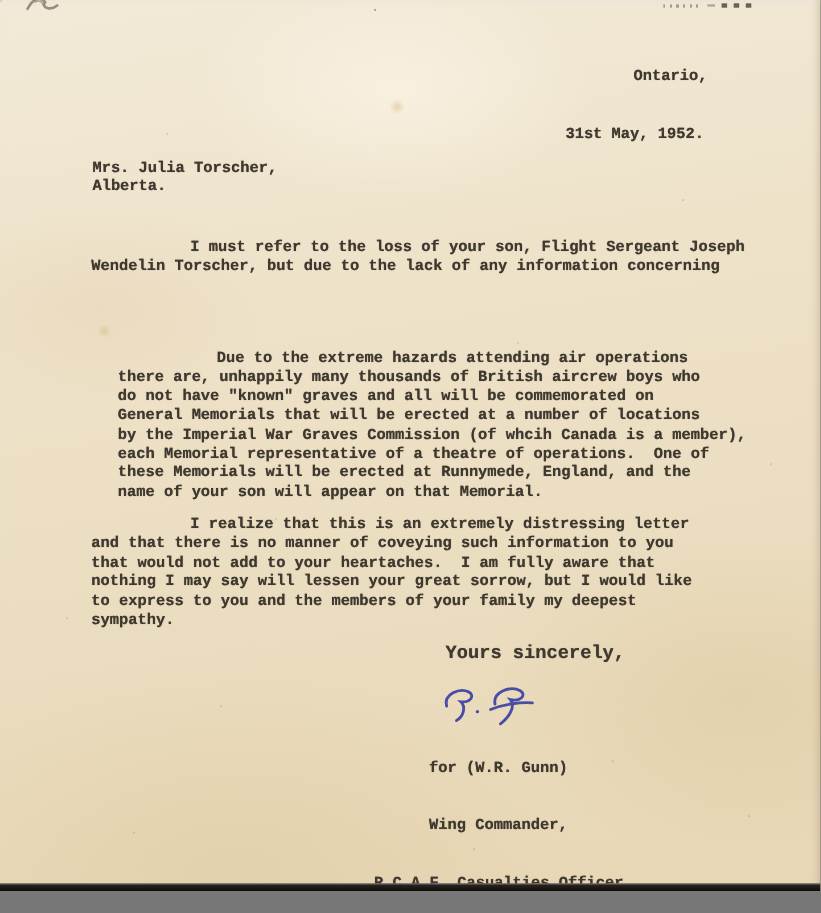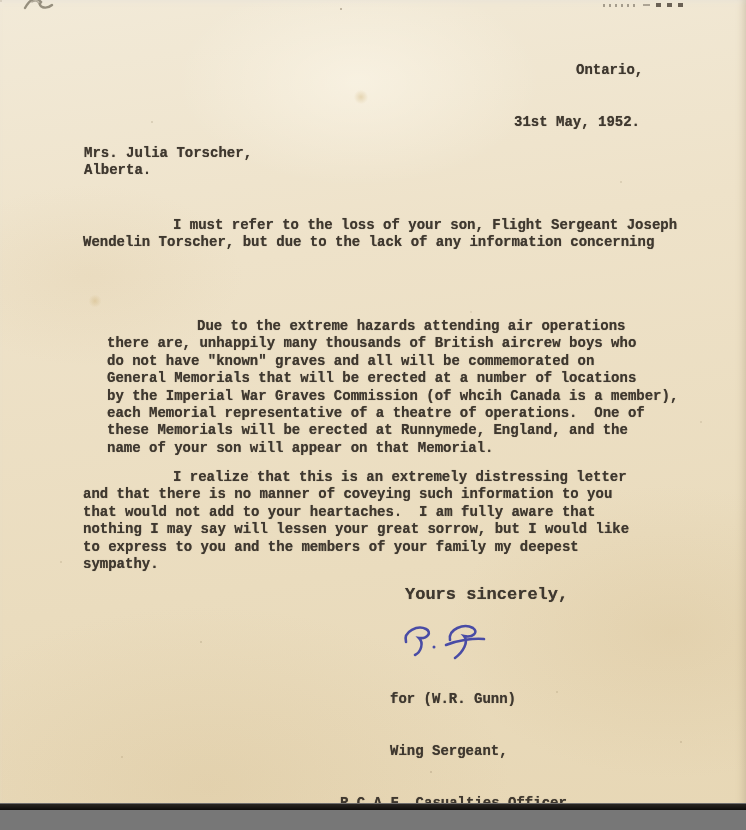--- a/index.html
+++ b/index.html
@@ -90,19 +90,19 @@
     <g fill="none" stroke="#3c40a4" stroke-width="2.6" stroke-linecap="round" opacity="0.92">
       <path d="M10,20 C7,9 22,3 30,7 C36,10 32,17 23,16 C28,21 25,30 19,33"></path>
       <circle cx="38" cy="25" r="1.5" fill="#3c40a4" stroke="none"></circle>
       <path d="M54,18 C52,7 68,1 77,6 C83,10 77,16 68,14 C73,20 67,30 59,36"></path>
       <path d="M50,23 C62,18 78,16 88,17"></path>
     </g>
   </svg>
 
   <div class="type sigblock">
     <div class="indent">for (W.R. Gunn)</div>
-    <div class="indent">Wing Sergeant,</div>
+    <div class="indent">Wing Commander,</div>
     <div>R.C.A.F. Casualties Officer,</div>
     
   </div>
 
   <div class="bottom-bar"></div>
 </div>
 
 </body></html>

